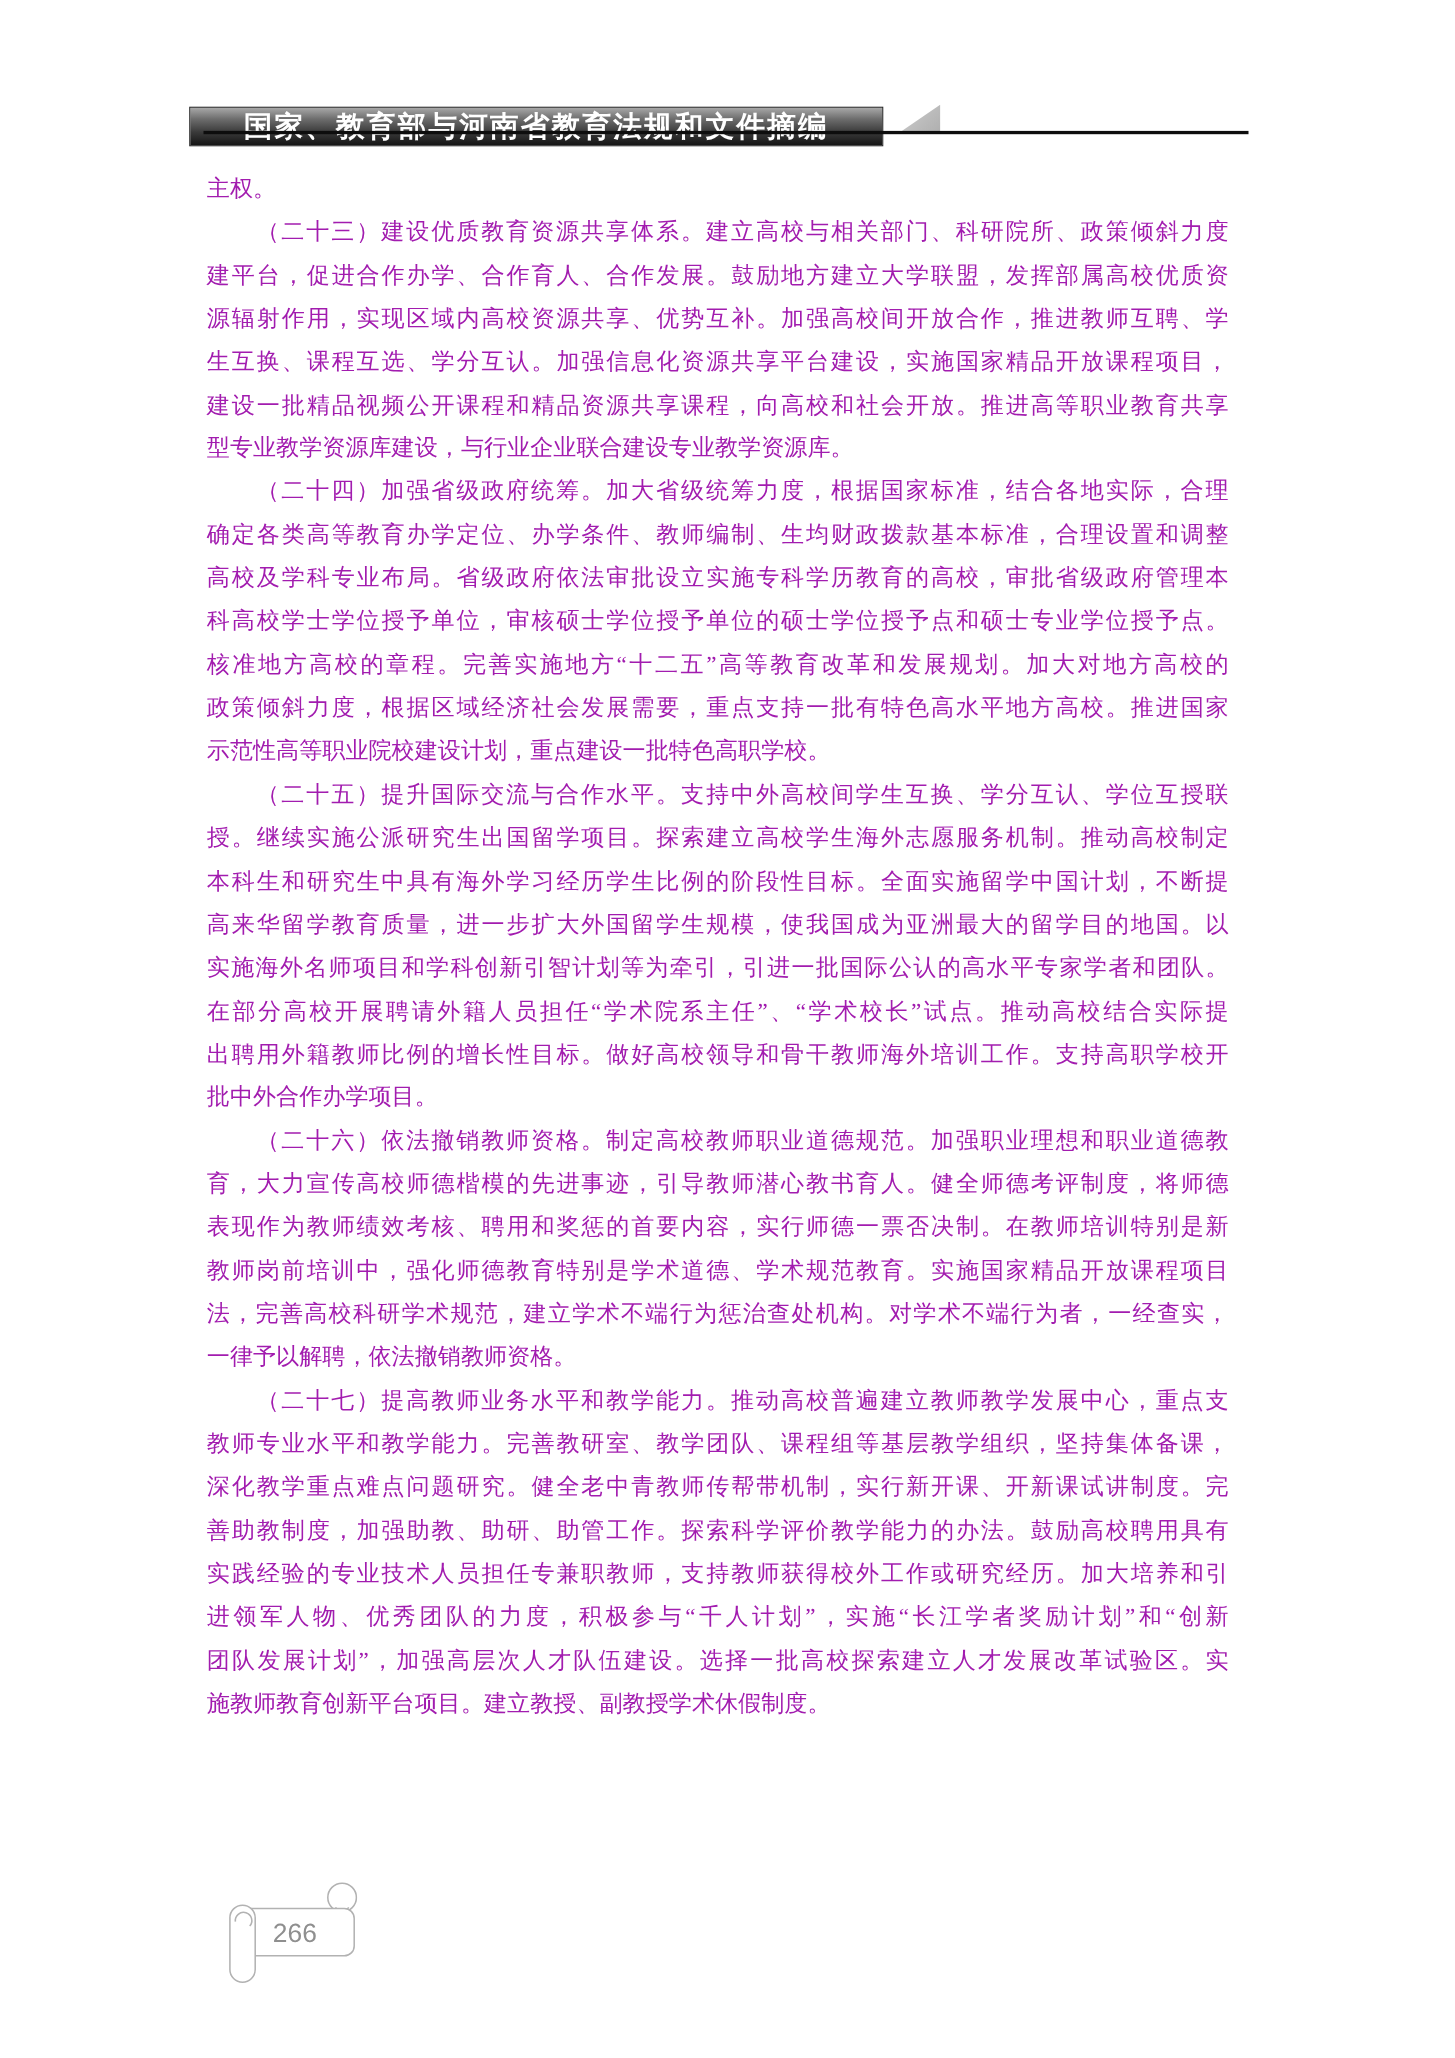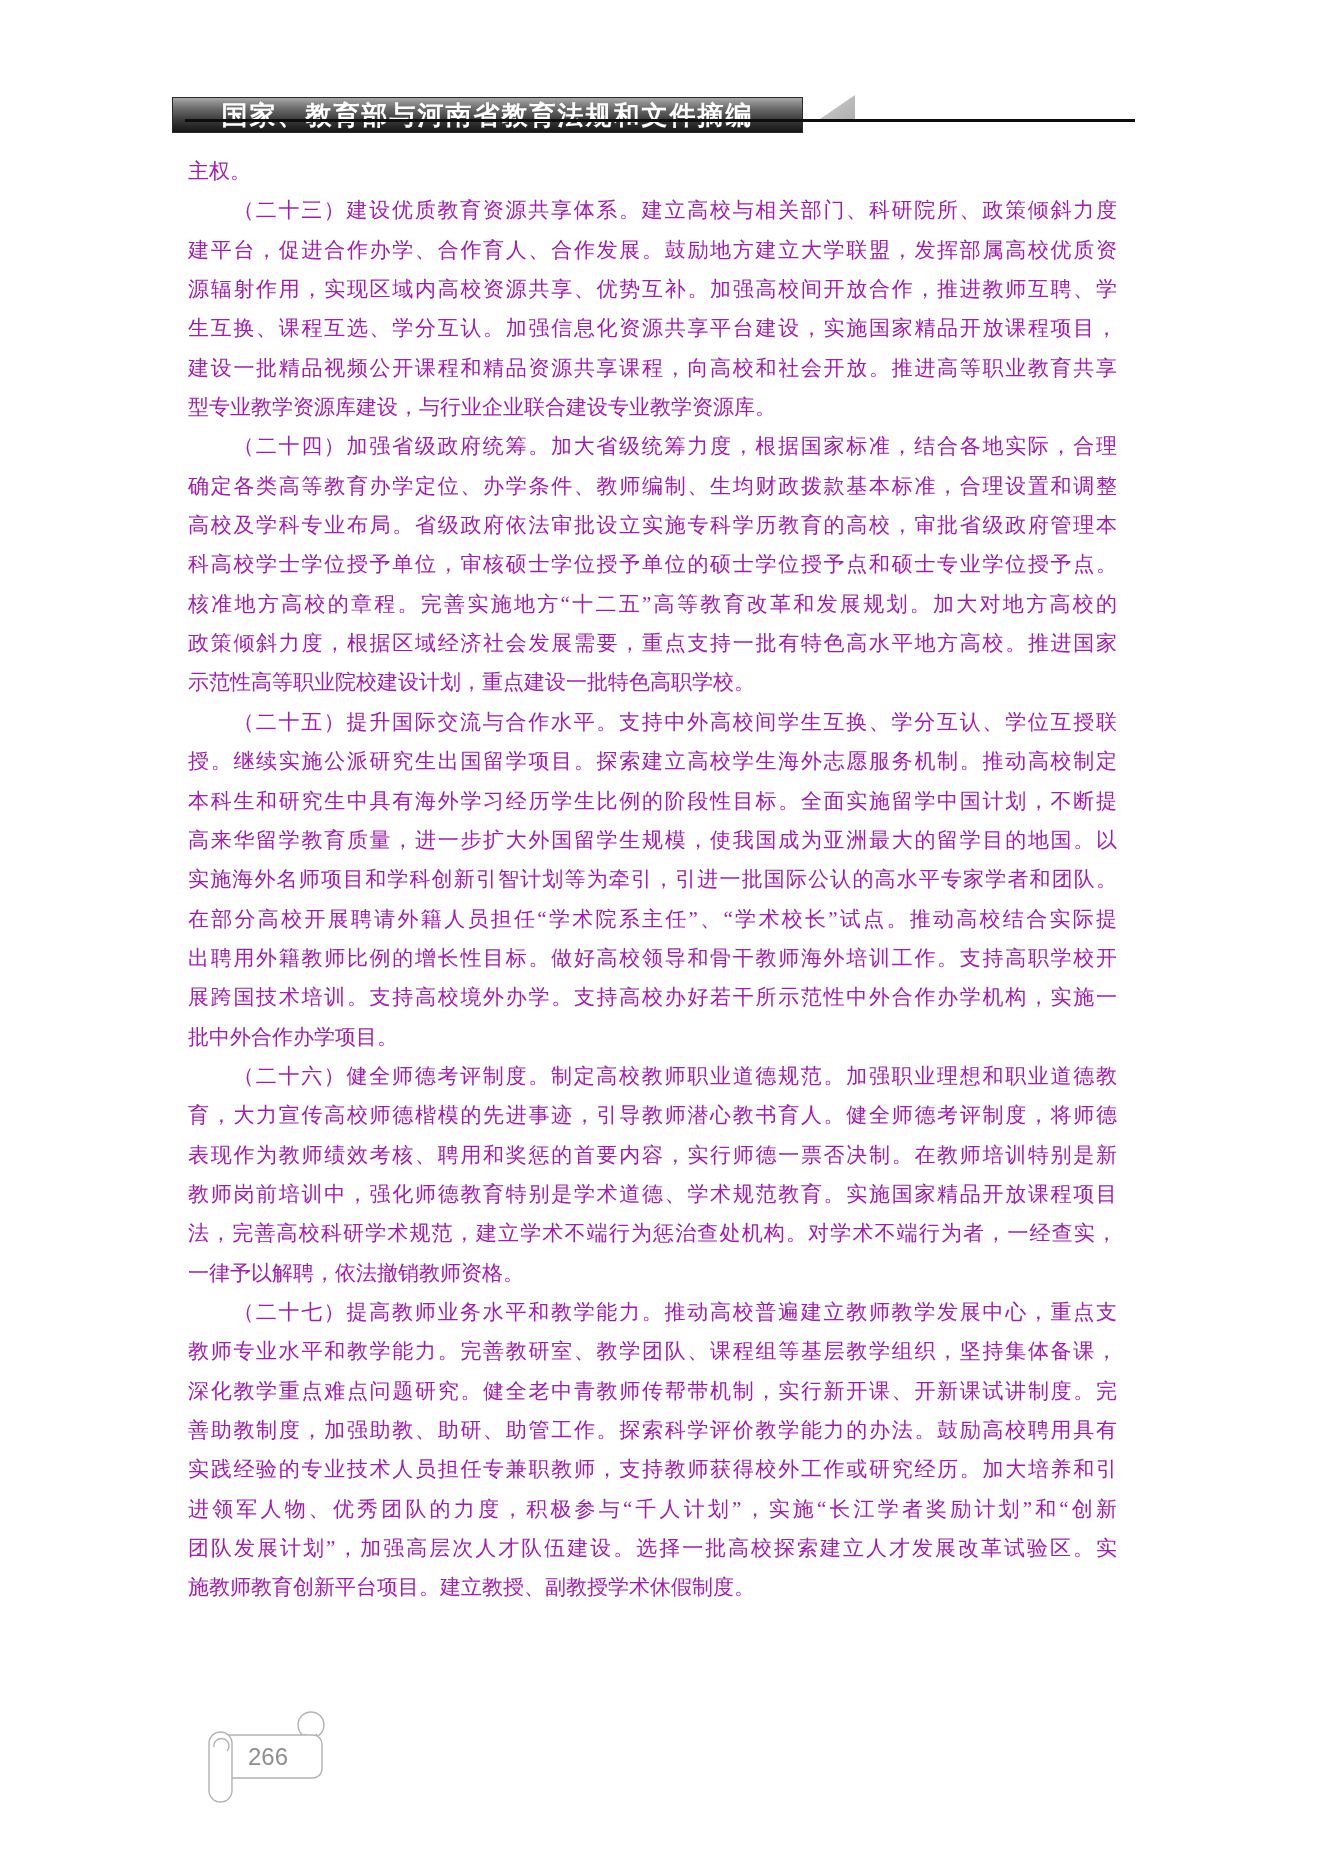--- a/index.html
+++ b/index.html
@@ -90,23 +90,22 @@
       <div class="line fill">核准地方高校的章程。完善实施地方“十二五”高等教育改革和发展规划。加大对地方高校的</div>
       <div class="line fill">政策倾斜力度，根据区域经济社会发展需要，重点支持一批有特色高水平地方高校。推进国家</div>
       <div class="line">示范性高等职业院校建设计划，重点建设一批特色高职学校。</div>
       <div class="line fill ind">（二十五）提升国际交流与合作水平。支持中外高校间学生互换、学分互认、学位互授联</div>
       <div class="line fill">授。继续实施公派研究生出国留学项目。探索建立高校学生海外志愿服务机制。推动高校制定</div>
       <div class="line fill">本科生和研究生中具有海外学习经历学生比例的阶段性目标。全面实施留学中国计划，不断提</div>
       <div class="line fill">高来华留学教育质量，进一步扩大外国留学生规模，使我国成为亚洲最大的留学目的地国。以</div>
       <div class="line fill">实施海外名师项目和学科创新引智计划等为牵引，引进一批国际公认的高水平专家学者和团队。</div>
       <div class="line fill">在部分高校开展聘请外籍人员担任“学术院系主任”、“学术校长”试点。推动高校结合实际提</div>
       <div class="line fill">出聘用外籍教师比例的增长性目标。做好高校领导和骨干教师海外培训工作。支持高职学校开</div>
-      <div class="line fill">展跨国技术培训。支持高校境外办学。支持高校办好若干所示范性中外合作办学机构，实施一</div>
       <div class="line">批中外合作办学项目。</div>
-      <div class="line fill ind">（二十六）健全师德考评制度。制定高校教师职业道德规范。加强职业理想和职业道德教</div>
+      <div class="line fill ind">（二十六）依法撤销教师资格。制定高校教师职业道德规范。加强职业理想和职业道德教</div>
       <div class="line fill">育，大力宣传高校师德楷模的先进事迹，引导教师潜心教书育人。健全师德考评制度，将师德</div>
       <div class="line fill">表现作为教师绩效考核、聘用和奖惩的首要内容，实行师德一票否决制。在教师培训特别是新</div>
       <div class="line fill">教师岗前培训中，强化师德教育特别是学术道德、学术规范教育。实施国家精品开放课程项目</div>
       <div class="line fill">法，完善高校科研学术规范，建立学术不端行为惩治查处机构。对学术不端行为者，一经查实，</div>
       <div class="line">一律予以解聘，依法撤销教师资格。</div>
       <div class="line fill ind">（二十七）提高教师业务水平和教学能力。推动高校普遍建立教师教学发展中心，重点支</div>
       <div class="line fill">教师专业水平和教学能力。完善教研室、教学团队、课程组等基层教学组织，坚持集体备课，</div>
       <div class="line fill">深化教学重点难点问题研究。健全老中青教师传帮带机制，实行新开课、开新课试讲制度。完</div>
       <div class="line fill">善助教制度，加强助教、助研、助管工作。探索科学评价教学能力的办法。鼓励高校聘用具有</div>
       <div class="line fill">实践经验的专业技术人员担任专兼职教师，支持教师获得校外工作或研究经历。加大培养和引</div>

